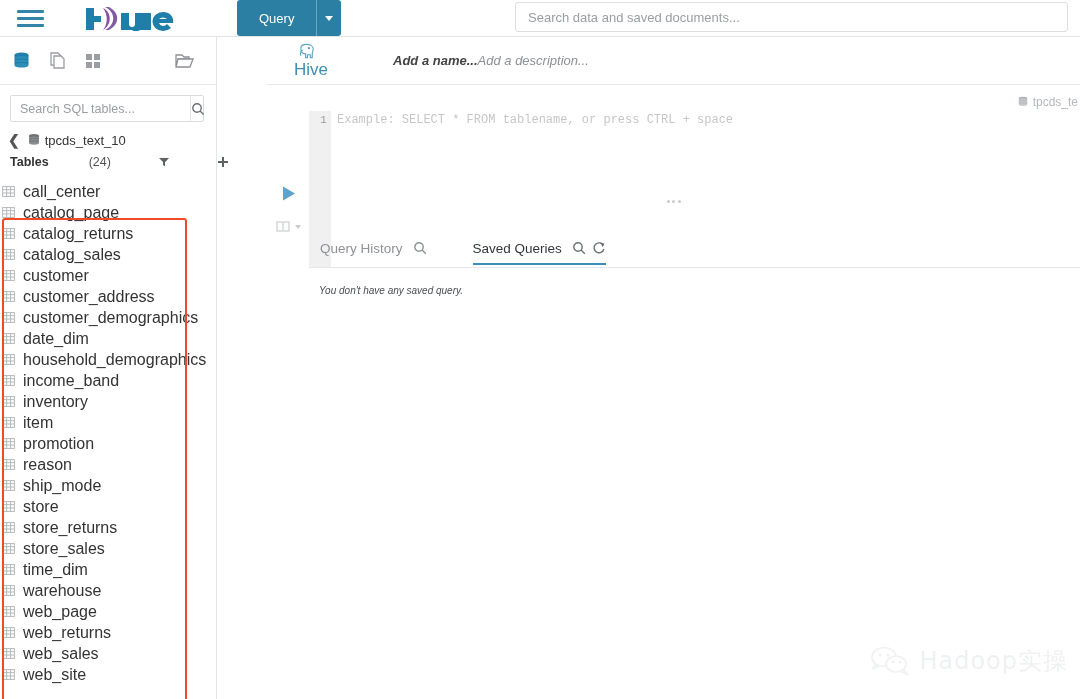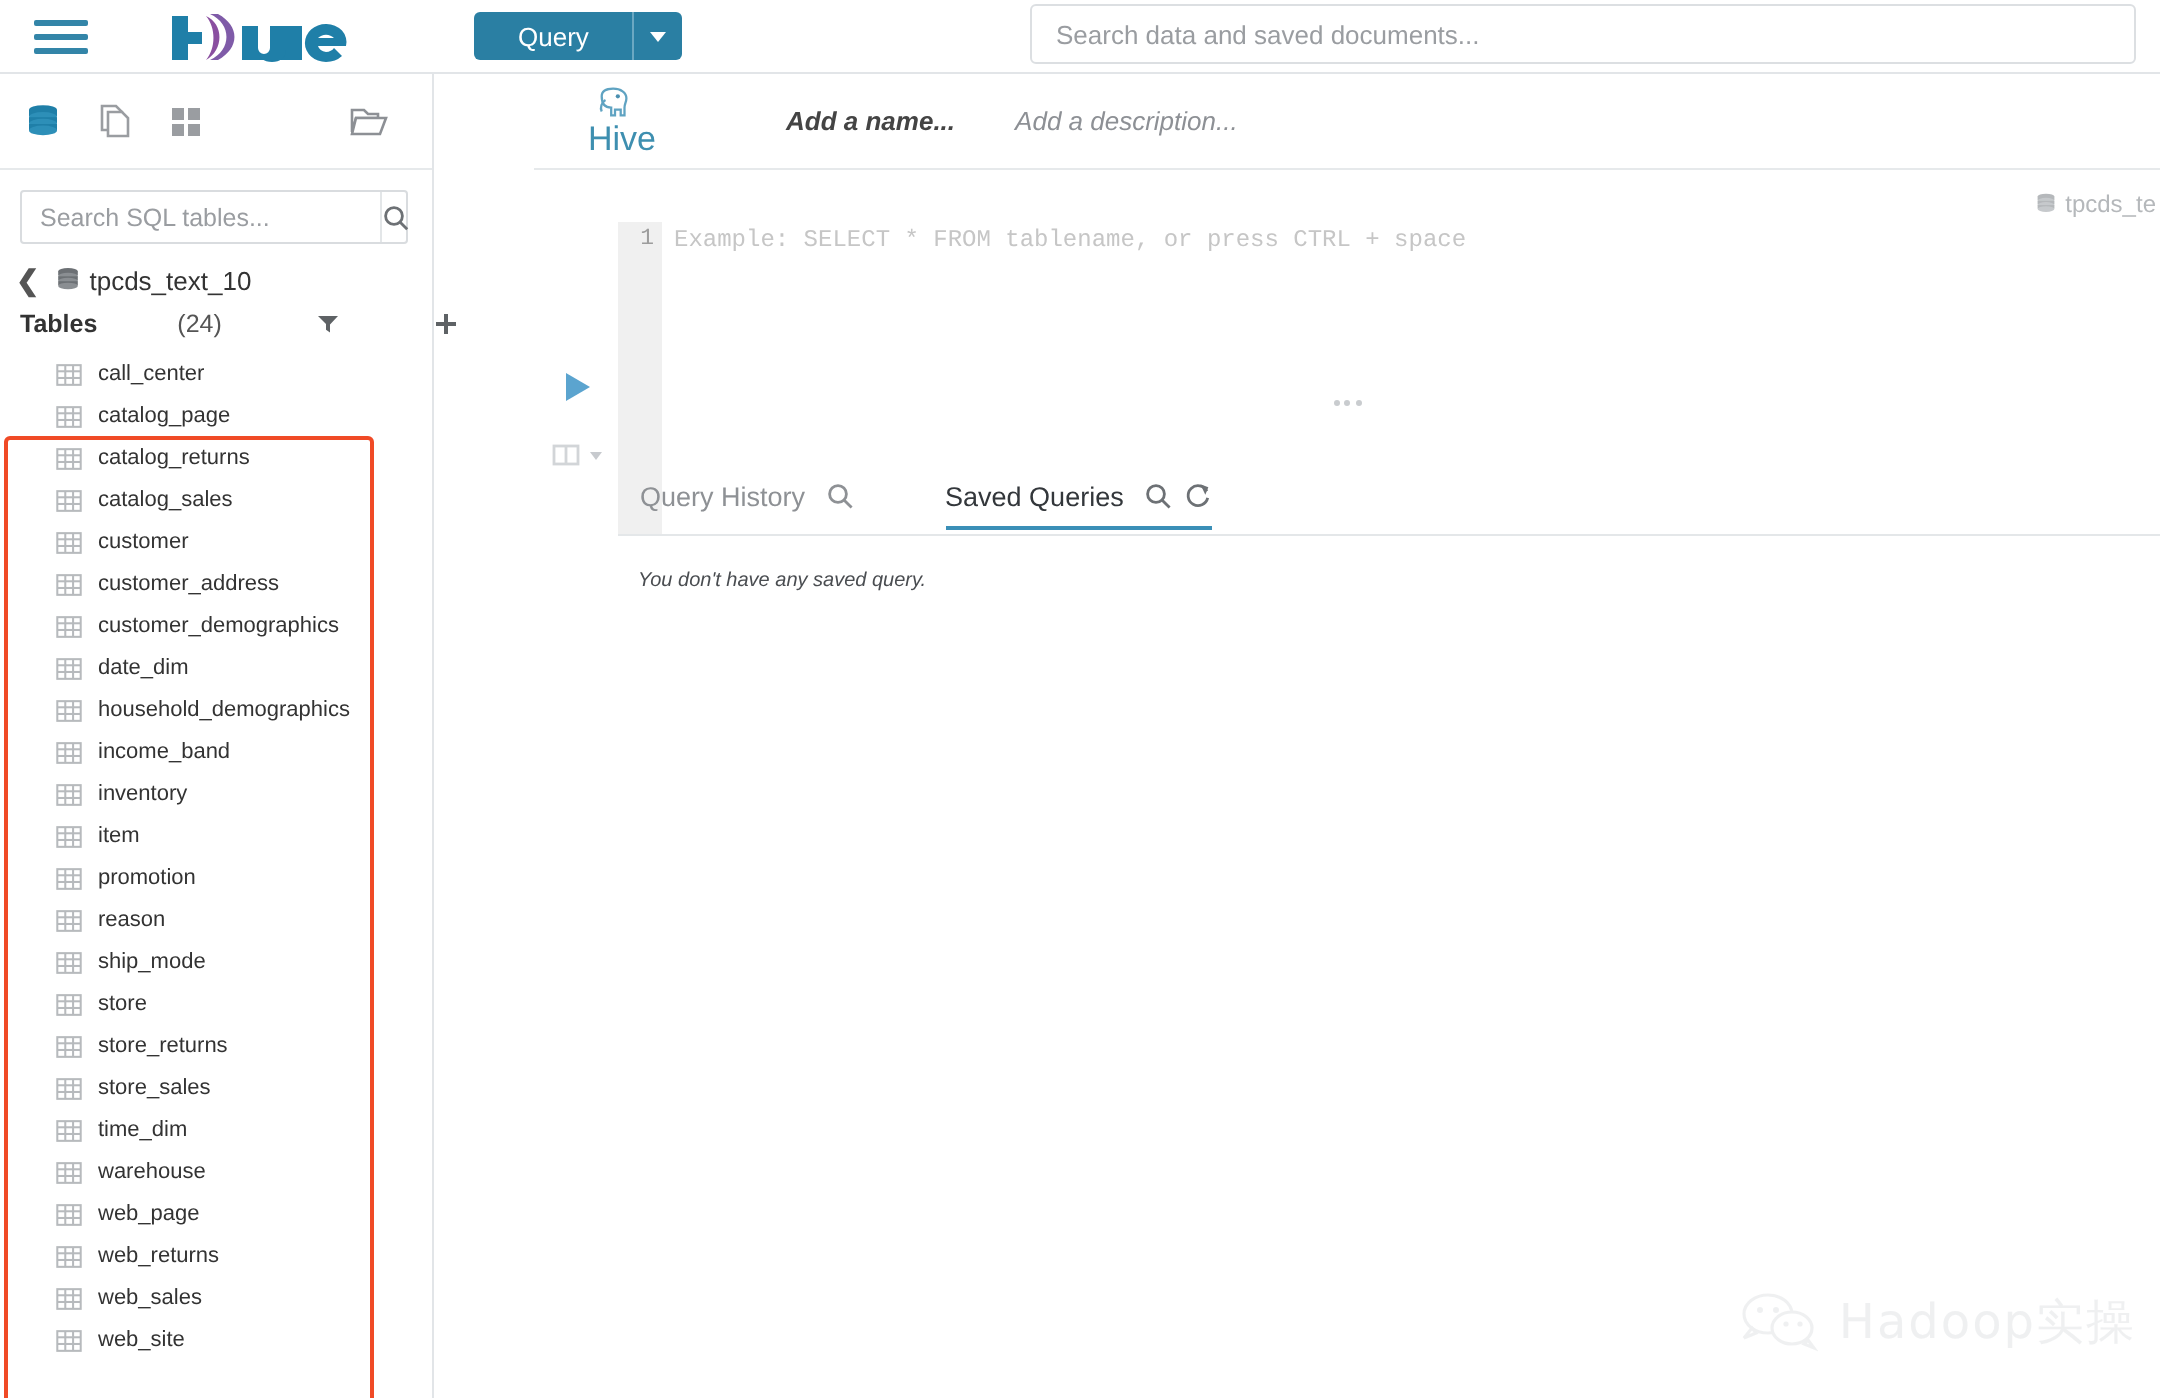--- a/index.html
+++ b/index.html
@@ -19,21 +19,21 @@
     display:flex; align-items:center;
   }
   .hamburger { margin-left:17px; width:28px; height:22px; display:flex;
     flex-direction:column; justify-content:center; gap:4px; cursor:pointer; }
   .hamburger span { display:block; height:3px; width:27px; background:#3385a8; border-radius:1px; }
 
   .logo { margin-left:38px; display:flex; align-items:end; height:28px; }
   .logo svg { display:block; }
 
   .query-btn {
-    margin-left:57px; height:24px; display:flex; align-items:stretch;
+    margin-left:57px; height:36px; display:flex; align-items:stretch;
     border-radius:3px; overflow:hidden; background:#2a7fa3; cursor:pointer;
   }
   .query-btn .qlabel {
     color:#fff; font-size:13px; padding:0 22px; display:flex; align-items:center;
   }
   .query-btn .qcaret {
     width:25px; display:flex; align-items:center; justify-content:center;
     border-left:1px solid #6ba8c2;
   }
   .caret-down {
@@ -86,22 +86,22 @@
 
   .tables-hdr {
     display:flex; align-items:center; padding:7px 12px 4px 10px;
     font-size:12.5px; color:#333; font-weight:bold;gap:40px;
   }
   .tables-hdr .count { margin-left:auto; font-weight:normal; color:#555; font-size:12.5px; }
   .tables-hdr .hicon { margin-left:7px; cursor:pointer; display:flex; align-items:center; }
 
   .table-list { position:absolute; left:0; top:144px; width:267px; bottom:0; overflow:hidden; }
   .tbl-row {
-    display:flex; align-items:flex-start; height:21px; padding-left:28px;
-    font-size:11px; color:#333; cursor:pointer;
+    display:flex; align-items:center; height:21px; padding-left:2px;
+    font-size:16px; color:#333; cursor:pointer;
   }
   .tbl-row .tname { margin-left:8px; }
 
   
   .annot-box {
     position:absolute; left:2px; top:181px; width:185px; height:516px;
     border:2.5px solid #f04a26; border-radius:3px; pointer-events:none; z-index:9;
   }
 
   
@@ -110,21 +110,21 @@
   .editor-hdr {
     height:48px; border-bottom:1px solid #e6e9eb; display:flex; align-items:center;
     padding-left:19px;
   }
   .hive-label { display:flex; align-items:center; color:#3e8fb0; font-size:17px;flex-direction:column; }
   .hive-label .hname { margin-left:8px; }
   .doc-name {
     margin-left:65px; font-size:13px; font-weight:bold; font-style:italic; color:#444; cursor:pointer;
   }
   .doc-desc {
-    margin-left:30px; font-size:13px; font-style:italic; color:#8d9095; cursor:pointer;
+    font-size:13px; font-style:italic; color:#8d9095; cursor:pointer;
   }
 
   .ctx-db {
     position:absolute; right:2px; top:58px; display:flex; align-items:center;
     font-size:12px; color:#b5b8bb; overflow:hidden; white-space:nowrap;
   }
   .ctx-db .ctxname { margin-left:4px; }
 
   .editor-area { position:relative; height:156px; margin-top:26px; }
   .run-col {

